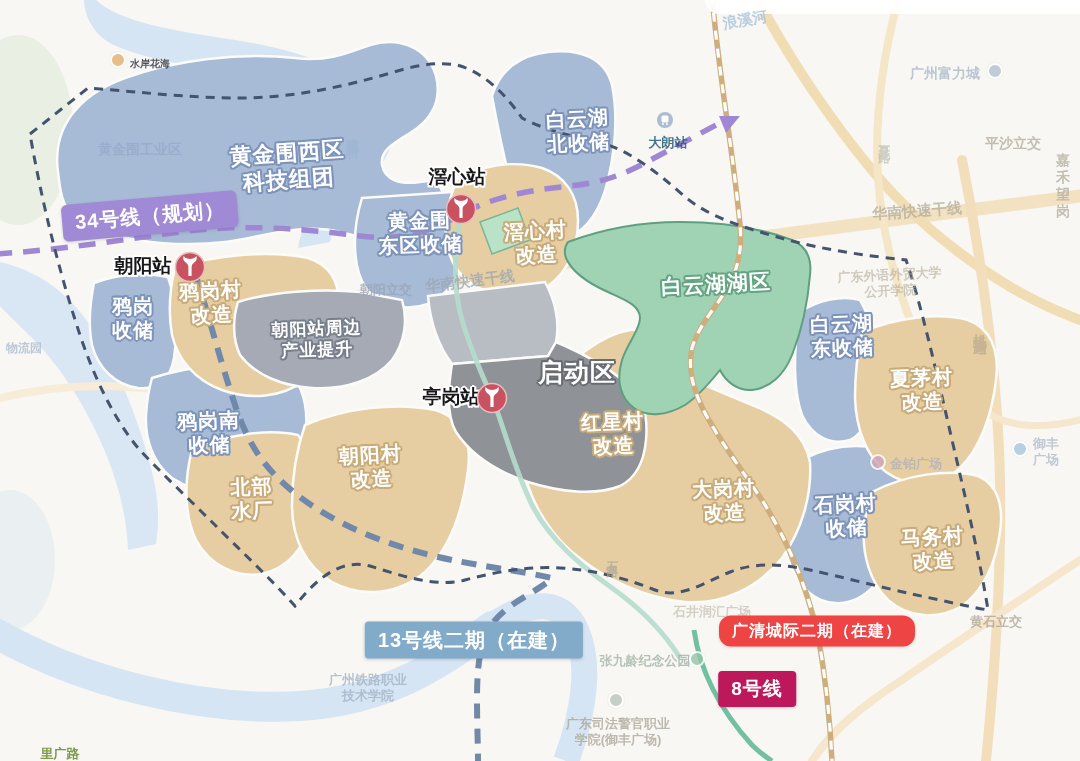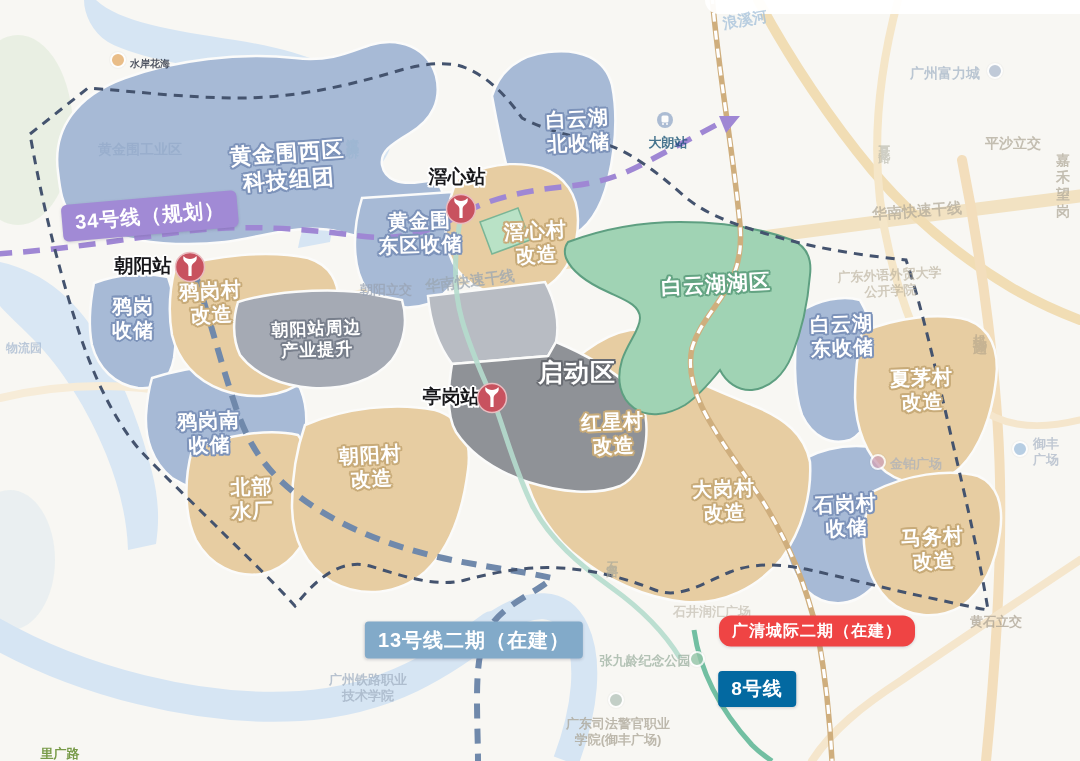--- a/index.html
+++ b/index.html
@@ -203,15 +203,15 @@
 
   <div class="lbl stlbl" style="left:451px;top:397px;font-size:19px">亭岗站</div>
   <svg class="micon" style="left:492px;top:398px" width="32" height="32" viewBox="0 0 32 32">
     <circle cx="16" cy="16" r="14.5" fill="#c8525f" stroke="#e9bcc0" stroke-width="1.5"></circle>
     <path fill="#fff" d="M14.4,25 L14.4,15.8 C14.4,13.8 13.2,12.6 11.4,11.2 C9.4,9.6 8.7,7.4 9.6,5.0 C11.5,7.2 13.2,8.0 16,8.0 C18.8,8.0 20.5,7.2 22.4,5.0 C23.3,7.4 22.6,9.6 20.6,11.2 C18.8,12.6 17.6,13.8 17.6,15.8 L17.6,25 Z"></path>
   </svg>
 
   <div class="badge" style="left:150px;top:216px;font-size:20px;background:#a18ad5;transform:translate(-50%,-50%) rotate(-5deg)">34号线（规划）</div>
   <div class="badge" style="left:474px;top:640px;font-size:20px;background:#82aac9;border-radius:4px">13号线二期（在建）</div>
   <div class="badge" style="left:817px;top:631px;font-size:16px;background:#ef4444;border-radius:12px">广清城际二期（在建）</div>
-  <div class="badge" style="left:757px;top:689px;font-size:19px;background:#0369a1;border-radius:4px">8号线</div>
+  <div class="badge" style="left:757px;top:689px;font-size:19px;background:#be185d;border-radius:4px">8号线</div>
 
 </div>
 
 </body></html>

